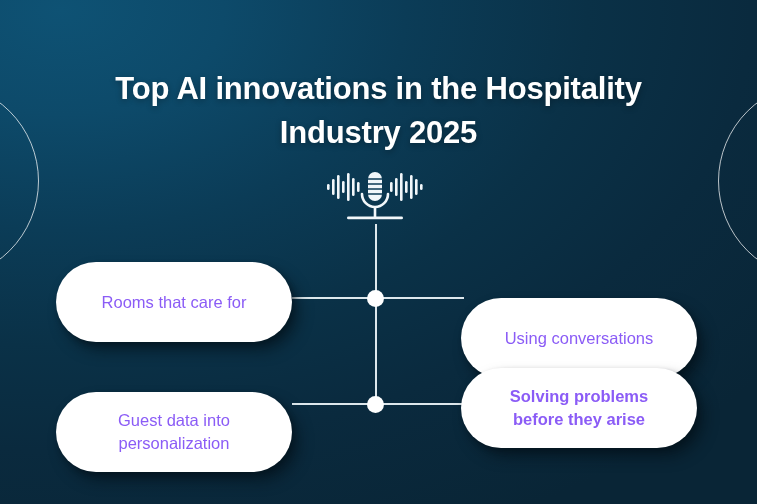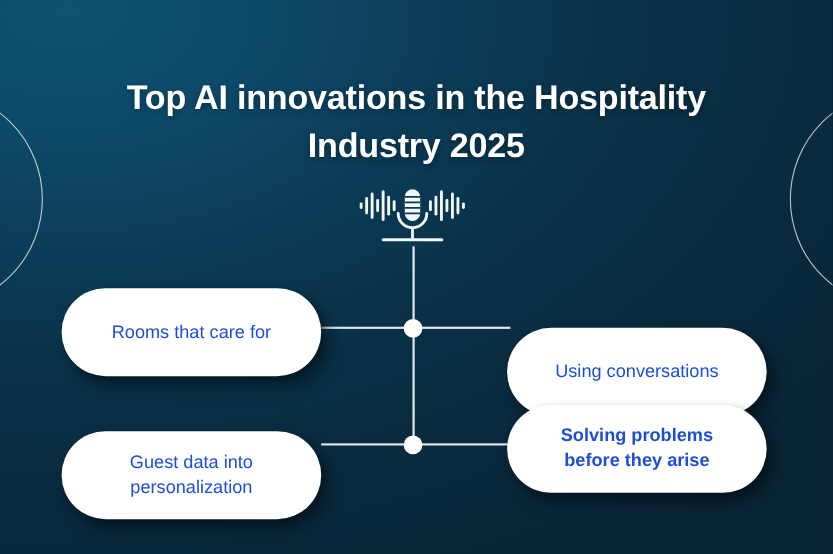--- a/index.html
+++ b/index.html
@@ -113,21 +113,21 @@
   .card {
     position: absolute;
     width: 236px;
     height: 80px;
     border-radius: 44px;
     background: #ffffff;
     display: flex;
     align-items: center;
     justify-content: center;
     text-align: center;
-    color: #1d4ed8;
+    color: #8b5cf6;
     font-size: 16.5px;
     line-height: 23px;
     padding: 0 26px;
     box-sizing: border-box;
     box-shadow:
       7px 9px 14px rgba(3,14,22,0.55),
       2px 3px 5px rgba(3,14,22,0.35);
   }
   .card-tl { left: 56px;  top: 262px; }
   .card-bl { left: 56px;  top: 368px; margin-top: 24px; }

